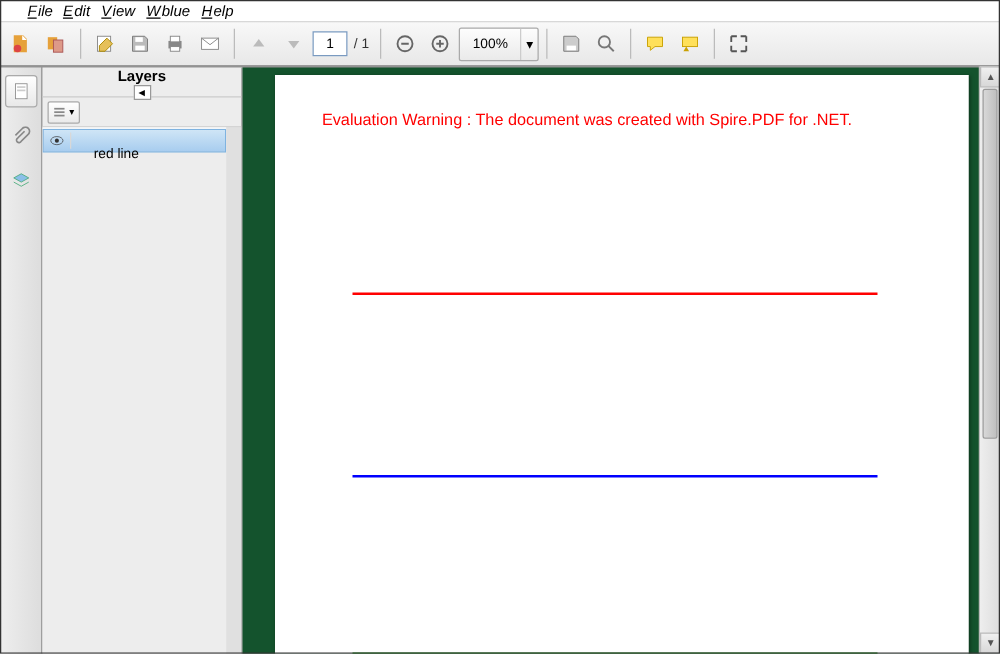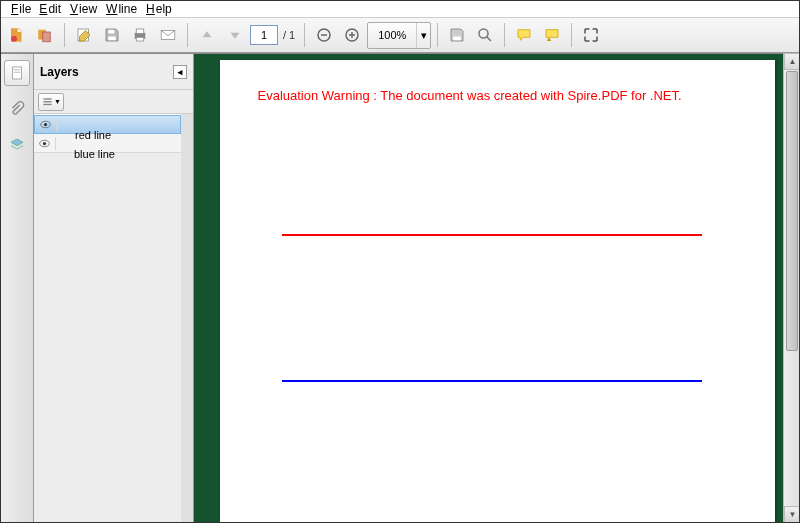--- a/index.html
+++ b/index.html
@@ -1,34 +1,34 @@
 <!DOCTYPE html>
 <html><head>
 <meta charset="utf-8">
 <style>
 * { box-sizing: border-box; margin: 0; padding: 0; }
 body { font-family: "Segoe UI", Tahoma, sans-serif; font-size: 11px; background: #fff; width: 800px; height: 523px; overflow: hidden; position: relative; }
-.menubar { height: 18px; background: #fff; border-bottom: 1px solid #ccc; display: flex; align-items: center; padding: 0 7px; font-size: 12px; }
+.menubar { height: 18px; background: #fff; border-bottom: 1px solid #ccc; display: flex; align-items: center; padding: 0 18px; font-size: 12px; font-style: italic; }
 .menubar span { text-decoration: underline; margin-right: 1px; }
 .menuitem { padding: 1px 4px; cursor: default; }
 .toolbar { height: 35px; background: linear-gradient(#f8f8f8,#e8e8e8); border-bottom: 1px solid #999; display: flex; align-items: center; padding: 0 4px; gap: 2px; }
 .tbtn { width: 26px; height: 26px; border: 1px solid transparent; background: transparent; border-radius: 3px; display: flex; align-items: center; justify-content: center; cursor: pointer; }
 .tbtn svg { width: 18px; height: 18px; }
 .sep { width: 1px; height: 24px; background: #bbb; margin: 0 4px; }
 .pagebox { width: 28px; height: 20px; border: 1px solid #7a9ac0; background: #fff; text-align: center; font-size: 11px; }
 .pagelbl { font-size: 11px; color: #333; padding: 0 3px; }
 .zoombox { width: 48px; height: 20px; border: 1px solid #999; background: #fff; text-align: center; font-size: 11px; }
 .zoomwrap { display: flex; align-items: center; border: 1px solid #aaa; border-radius: 2px; background: linear-gradient(#fdfdfd,#eaeaea); height: 27px; }
 .zoomwrap .dd { width: 14px; display: flex; align-items: center; justify-content: center; border-left: 1px solid #ccc; height: 100%; }
 .workspace { display: flex; height: 470px; background: #9e9e9e; border-top: 1px solid #888; }
 .sidetabs { width: 34px; background: linear-gradient(90deg,#eee,#ddd); border-right: 1px solid #999; display: flex; flex-direction: column; align-items: center; padding-top: 6px; gap: 10px; }
 .sidetab { width: 26px; height: 26px; border: 1px solid transparent; border-radius: 3px; display: flex; align-items: center; justify-content: center; cursor: pointer; }
 .sidetab.active { background: linear-gradient(#fff,#e8e8e8); border-color: #aaa; }
 .panel { width: 160px; background: #ededed; border-right: 1px solid #999; display: flex; flex-direction: column; }
-.panel-head { height: 36px; display: flex; align-items: center; justify-content: space-between; padding: 0 6px; font-weight: bold; font-size: 12px; border-bottom: 1px solid #ccc; }
+.panel-head { height: 24px; display: flex; align-items: center; justify-content: space-between; padding: 0 6px; font-weight: bold; font-size: 12px; border-bottom: 1px solid #ccc; flex-direction: column; }
 .panel-head .collapse { width: 14px; height: 14px; border: 1px solid #999; display: flex; align-items: center; justify-content: center; font-size: 9px; background: #fff; }
 .panel-tools { height: 24px; display: flex; align-items: center; padding: 0 4px; border-bottom: 1px solid #ccc; }
 .panel-tools .opt { width: 26px; height: 18px; border: 1px solid #aaa; border-radius: 2px; background: linear-gradient(#fff,#eaeaea); display: flex; align-items: center; justify-content: center; gap: 2px; }
 .layerlist { flex: 1; background: #ededed; border-top: 1px solid #fff; overflow-y: auto; }
 .layer { height: 19px; display: flex; align-items: center; border-bottom: 1px solid #d8d8d8; background: #f4f4f4; font-size: 11px; }
 .layer.selected { background: linear-gradient(#cfe5f6,#a8cdef); border: 1px solid #7fb3e0; }
 .layer .eye { width: 22px; display: flex; justify-content: center; border-right: 1px solid #d8d8d8; }
 .layer .name { padding-left: 18px; margin-top: 21px; }
 .viewer { flex: 1; background: #14532d; position: relative; overflow: hidden; display: flex; justify-content: center; padding-top: 6px; }
 .viewer::-webkit-scrollbar { width: 16px; }
@@ -41,21 +41,21 @@
 .outerborder { position: absolute; inset: 0; border: 1px solid #333; pointer-events: none; }
 .layerlist-scroll { width: 12px; background: #e0e0e0; }
 </style>
 </head>
 <body>
 
 <div class="menubar">
   <div class="menuitem"><span>F</span>ile</div>
   <div class="menuitem"><span>E</span><span style="text-decoration:none">dit</span></div>
   <div class="menuitem"><span>V</span><span style="text-decoration:none">iew</span></div>
-  <div class="menuitem"><span>W</span><span style="text-decoration:none">line</span></div>
+  <div class="menuitem"><span>W</span><span style="text-decoration:none">blue</span></div>
   <div class="menuitem"><span>H</span><span style="text-decoration:none">elp</span></div>
 </div>
 
 <div class="toolbar">
   <div class="tbtn">
       <svg viewBox="0 0 24 24">
         <path fill="#e6a13a" d="M4 3h10l4 4v14H4z"></path>
         <path fill="#fff" d="M13 3v5h5"></path>
         <circle cx="8" cy="17" r="4" fill="#d44"></circle>
       </svg>
@@ -199,29 +199,20 @@
       <div class="layerlist" id="layerlist">
           <div class="layer selected">
             <div class="eye">
               <svg width="13" height="13" viewBox="0 0 24 24">
                 <ellipse cx="12" cy="12" rx="9" ry="6" fill="none" stroke="#333"></ellipse>
                 <circle cx="12" cy="12" r="3" fill="#333"></circle>
               </svg>
             </div>
             <div class="name">red line</div>
           </div>
-          <div class="layer">
-            <div class="eye">
-              <svg width="13" height="13" viewBox="0 0 24 24">
-                <ellipse cx="12" cy="12" rx="9" ry="6" fill="none" stroke="#333"></ellipse>
-                <circle cx="12" cy="12" r="3" fill="#333"></circle>
-              </svg>
-            </div>
-            <div class="name">blue line</div>
-          </div>
         </div>
       <div class="layerlist-scroll"></div>
     </div>
   </div>
 
   <div class="viewer">
     <div class="page">
       <div class="warn">Evaluation Warning : The document was created with Spire.PDF for .NET.</div>
       <div id="doclines">
           <div class="line" style="top: 174px; background: rgb(255, 0, 0);"></div>

